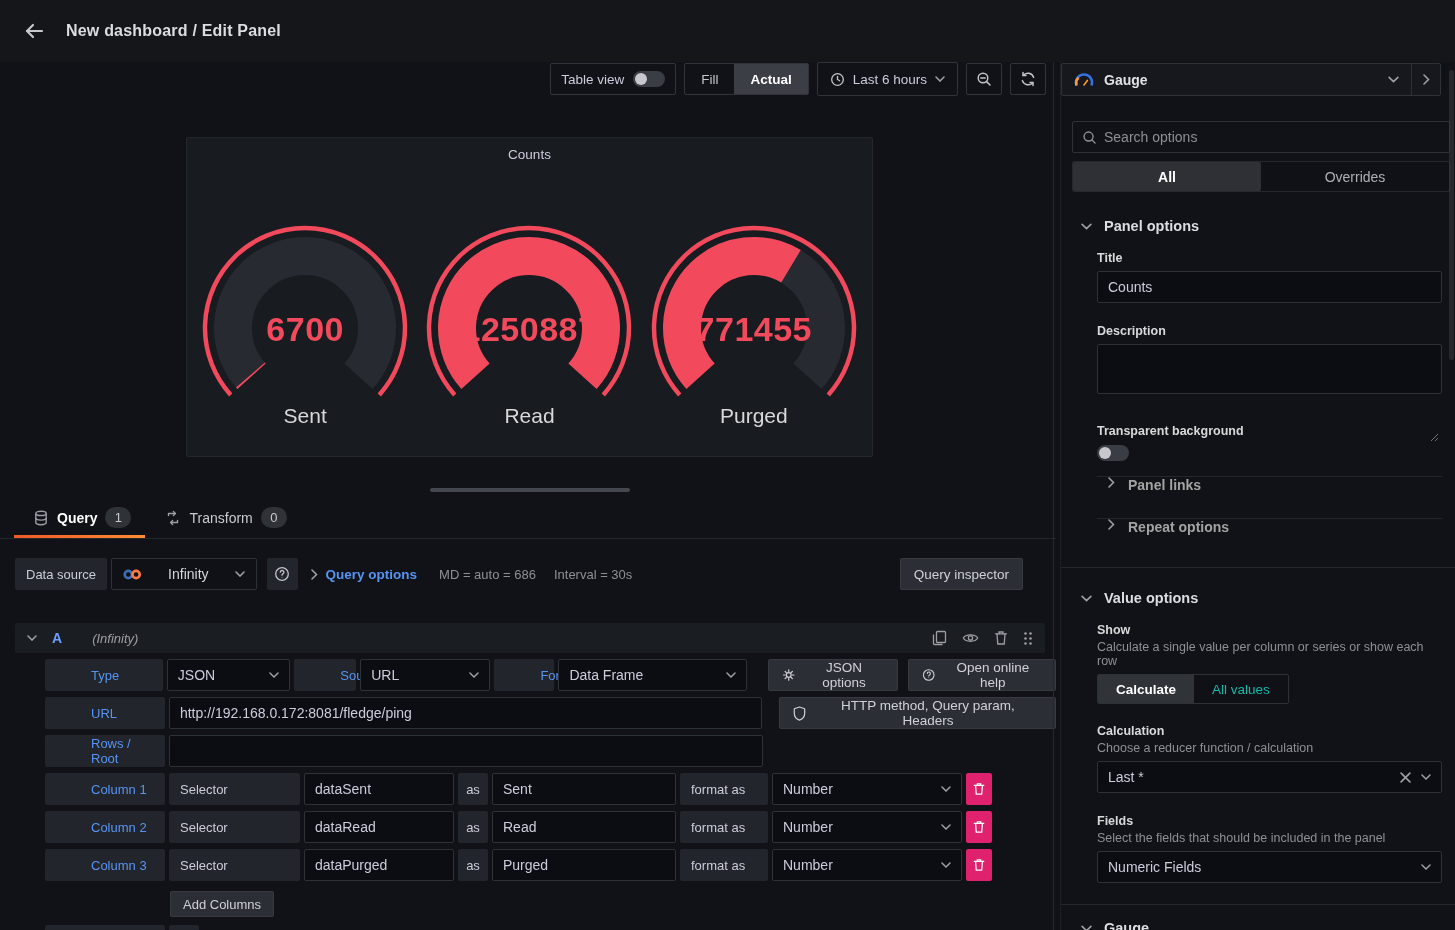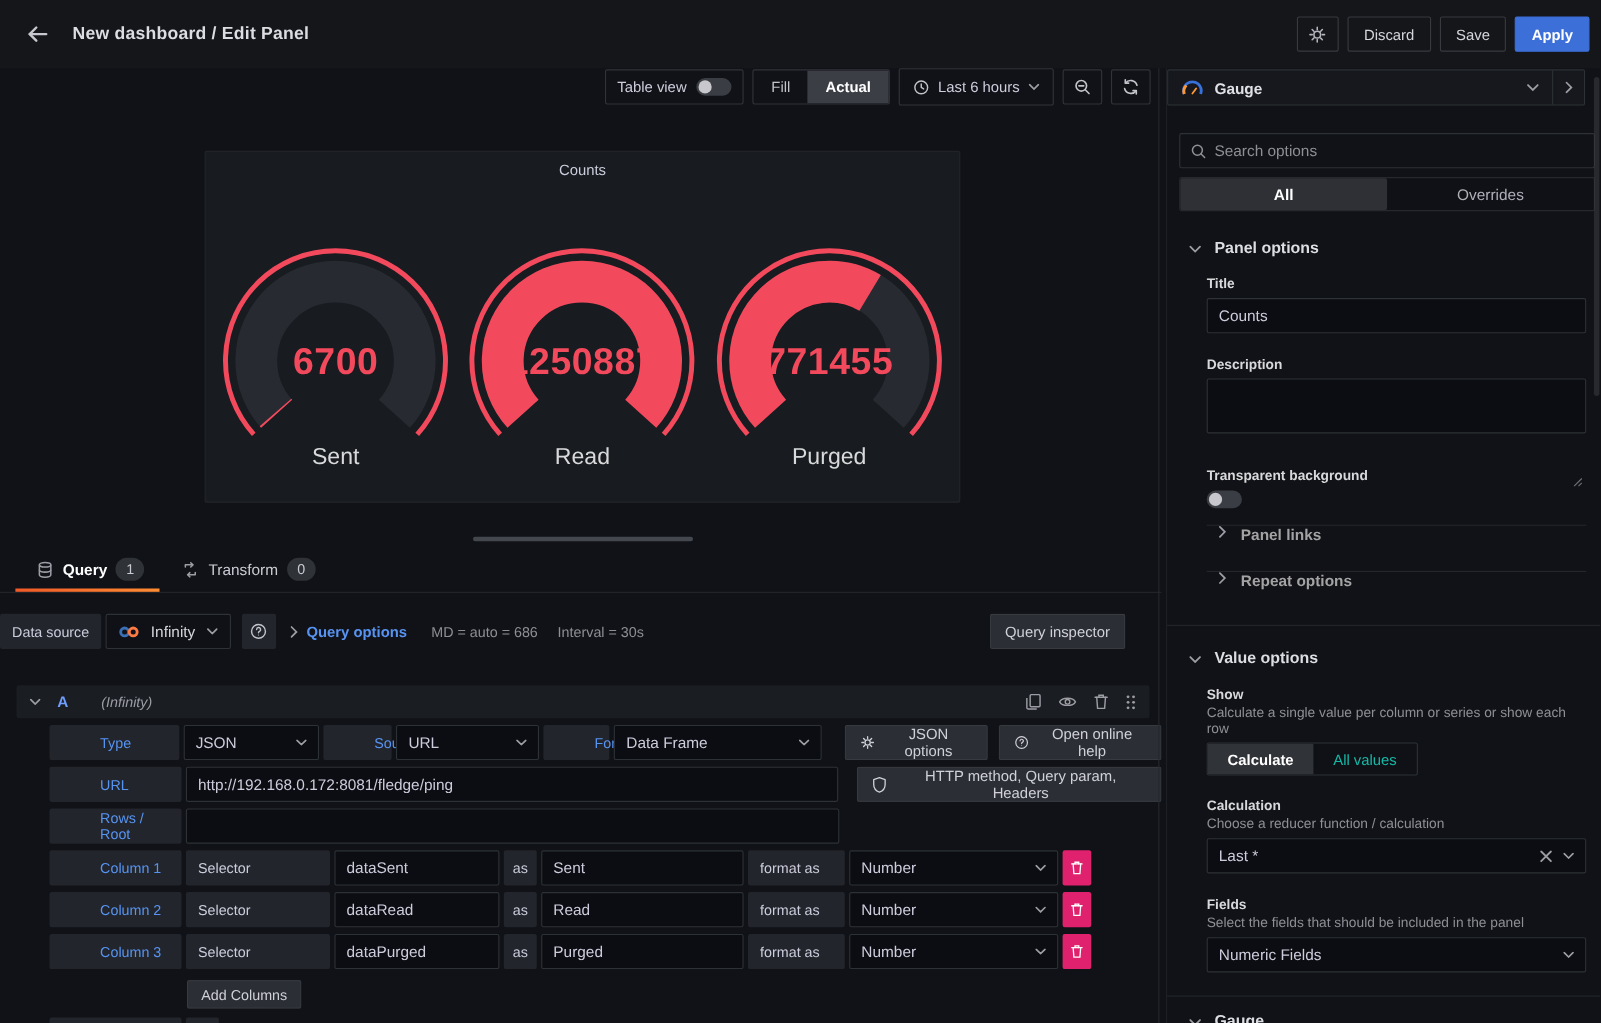--- a/index.html
+++ b/index.html
@@ -42,23 +42,23 @@
   
   .query-area { position:absolute; left:0; top:500px; width:1056px; height:430px; overflow:hidden; }
   .qtabs { display:flex; gap:34px; padding:7px 0 0 33px; border-bottom:1px solid #23262b; }
   .qtab { display:flex; align-items:center; gap:8px; padding-bottom:10px; position:relative; font-size:14px; color:#9d9da6; cursor:pointer; }
   .qtab .tlabel { color:#c9cad2; font-weight:500; }
   .qtab.active .tlabel { color:#fff; font-weight:600; }
   .qtab.active::after { content:""; position:absolute; left:-19px; right:-14px; bottom:0; height:3px; background:linear-gradient(90deg,#f05a28,#ff8c33); }
   .count-badge { background:#2f3237; border-radius:11px; height:21px; min-width:26px; padding:0 9px; display:flex; align-items:center; justify-content:center; font-size:13px; color:#c9c9d3; }
   .qtab .ticon { color:#9d9da6; }
 
-  .ds-row { display:flex; align-items:center; margin-top:19px; height:32px;justify-content:center; }
+  .ds-row { display:flex; align-items:center; margin-top:19px; padding-left:15px; height:32px;justify-content:center; }
   .label-cell { background:#22252b; border-radius:2px; height:32px; display:flex; align-items:center; padding:0 11px; font-size:13px; font-weight:500; color:#ccccdc; }
-  .ds-picker { margin-left:4px; height:32px; border:1px solid #2c3235; background:#101116; border-radius:2px; display:flex; align-items:center; gap:10px; padding:0 11px; font-size:14px; color:#d5d6dc; cursor:pointer; }
+  .ds-picker { margin-left:4px; height:32px; border:1px solid #2c3235; background:#101116; border-radius:2px; display:flex; align-items:center; gap:26px; padding:0 11px; font-size:14px; color:#d5d6dc; cursor:pointer; }
   .help-btn { margin-left:10px; width:31px; height:32px; background:#22252b; border:none; border-radius:2px; color:#c2c3cb; display:flex; align-items:center; justify-content:center; cursor:pointer; }
   .qopts { margin-left:13px; display:flex; align-items:center; gap:8px; cursor:pointer; }
   .qopts .lbl { color:#5794f2; font-weight:600; font-size:13.5px; }
   .meta-txt { color:#8e8e96; font-size:13px; margin-left:22px; }
   .btn-sec { background:#2b2e34; border:1px solid rgba(255,255,255,.06); border-radius:2px; height:32px; color:#d0d1d8; font-size:13.5px; font-weight:500; font-family:inherit; padding:0 13px; display:flex; align-items:center; gap:8px; cursor:pointer; }
   .inspector { margin-left:auto; margin-right:33px; }
 
   .qcard-header { margin:33px 11px 0 15px; height:30px; background:#1a1d22; border-radius:2px; display:flex; align-items:center; padding:0 12px; }
   .refid { color:#6e9fff; font-weight:700; font-size:14px; margin-left:15px; }
   .ds-hint { color:#9d9da6; font-style:italic; font-size:13px; margin-left:30px; }
@@ -115,31 +115,20 @@
 <body>
 
 <header class="topbar">
   <button class="back-btn">
     <svg width="24" height="24" viewBox="0 0 24 24" fill="none" stroke="#c7c8cf" stroke-width="2.2" stroke-linecap="round" stroke-linejoin="round">
         <path d="M20 12 H5"></path>
         <path d="M11 6 l-6 6 6 6"></path>
       </svg>
   </button>
   <div class="page-title">New dashboard / Edit Panel</div>
-  <div class="topbar-actions">
-    <button class="btn icon-only">
-      <svg width="17" height="17" viewBox="0 0 18 18" fill="none" stroke="currentColor" stroke-width="1.5" stroke-linecap="round">
-          <circle cx="9" cy="9" r="3.2"></circle>
-          <path d="M9 2 V4.2 M9 13.8 V16 M2 9 H4.2 M13.8 9 H16 M4.1 4.1 l1.6 1.6 M12.3 12.3 l1.6 1.6 M13.9 4.1 l-1.6 1.6 M5.7 12.3 l-1.6 1.6"></path>
-        </svg>
-    </button>
-    <button class="btn">Discard</button>
-    <button class="btn">Save</button>
-    <button class="btn primary">Apply</button>
-  </div>
 </header>
 
 <div class="viz-toolbar">
   <div class="tb-box tableview">
     <span>Table view</span>
     <span class="toggle">
         <span class="knob"></span>
       </span>
   </div>
   <div class="tb-box seg-group">

